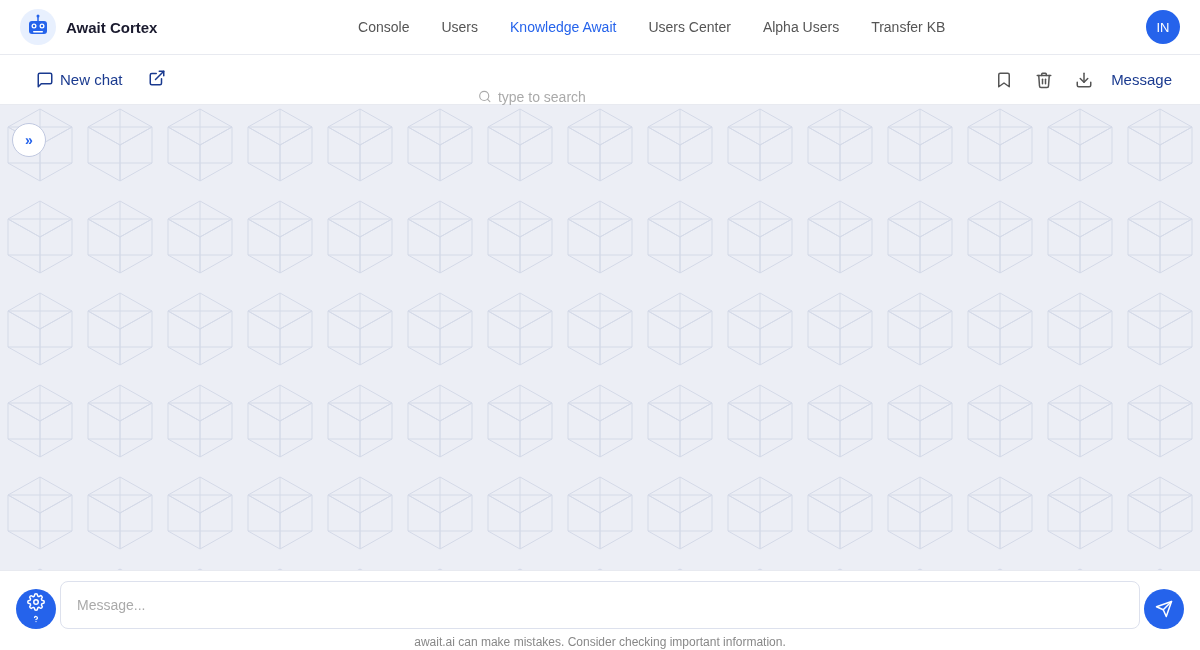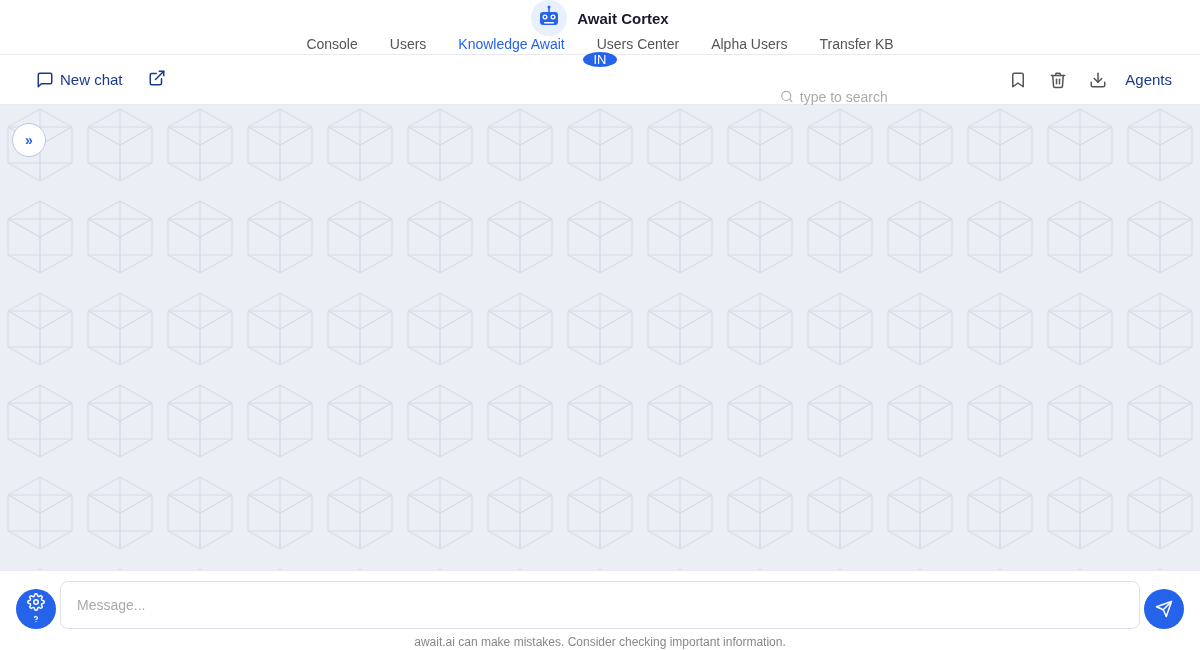--- a/index.html
+++ b/index.html
@@ -7,21 +7,20 @@
 
     
     .header {
       display: flex;
       align-items: center;
       justify-content: space-between;
       padding: 0 20px;
       height: 55px;
       border-bottom: 1px solid #e8eaf0;
       background: #fff;
-      flex-direction: column;
     }
     .logo-area {
       display: flex;
       align-items: center;
       gap: 10px;
     }
     .logo-icon {
       width: 36px;
       height: 36px;
     }
@@ -85,21 +84,21 @@
       background: none;
       border: none;
       cursor: pointer;
       color: #1a3a8f;
       font-size: 16px;
       padding: 4px;
     }
     .search-container {
       flex: 1;
       display: flex;
-      justify-content: flex-end;
+      justify-content: center;
       margin-top: 35px;
     }
     .search-box {
       display: flex;
       align-items: center;
       border-bottom: 1px solid #aaa;
       padding: 4px 8px;
       gap: 6px;
       width: 220px;
     }
@@ -310,21 +309,21 @@
         <path d="M9 6V4a1 1 0 0 1 1-1h4a1 1 0 0 1 1 1v2"></path>
       </svg>
     </button>
     <button class="toolbar-icon-btn">
       <svg width="18" height="18" viewBox="0 0 24 24" fill="none" stroke="currentColor" stroke-width="2" stroke-linecap="round" stroke-linejoin="round">
         <path d="M21 15v4a2 2 0 0 1-2 2H5a2 2 0 0 1-2-2v-4"></path>
         <polyline points="7 10 12 15 17 10"></polyline>
         <line x1="12" y1="15" x2="12" y2="3"></line>
       </svg>
     </button>
-    <button class="select-btn">Agents</button>
+    <button class="select-btn">Message</button>
   </div>
 </div>
 
 <div class="main-area">
   <div class="pattern-bg">
 
     <svg class="pattern-svg" xmlns="http://www.w3.org/2000/svg">
       <defs>
         <pattern id="cubePattern" x="0" y="0" width="80" height="92" patternUnits="userSpaceOnUse">
 

